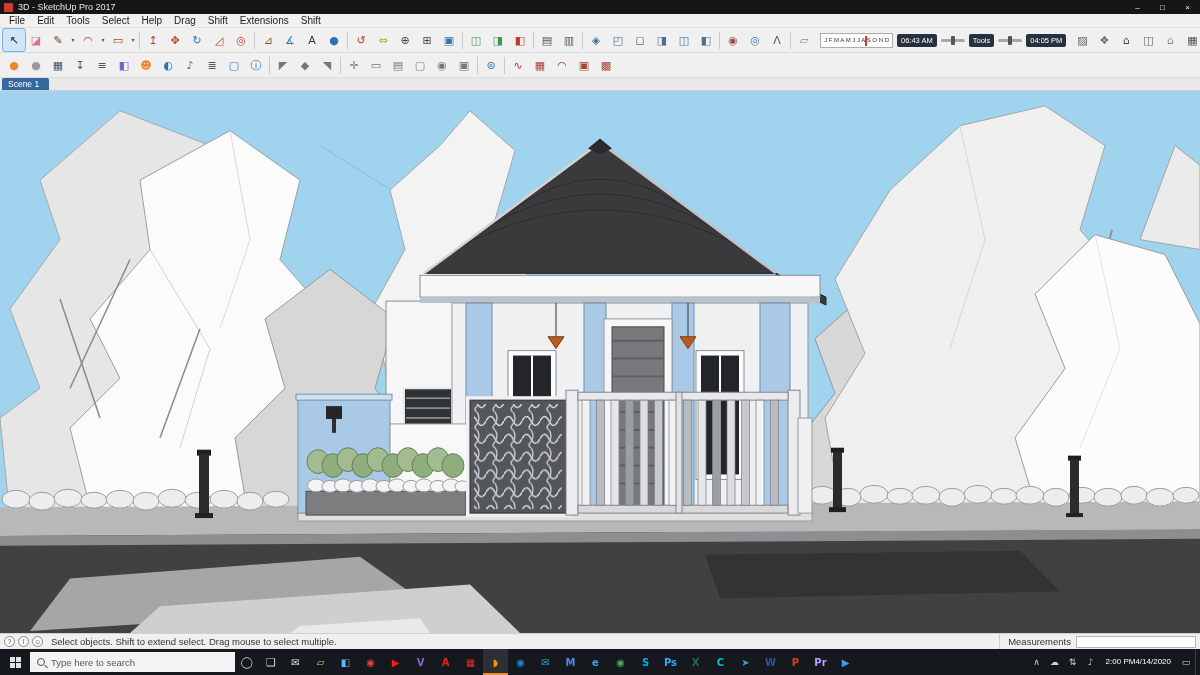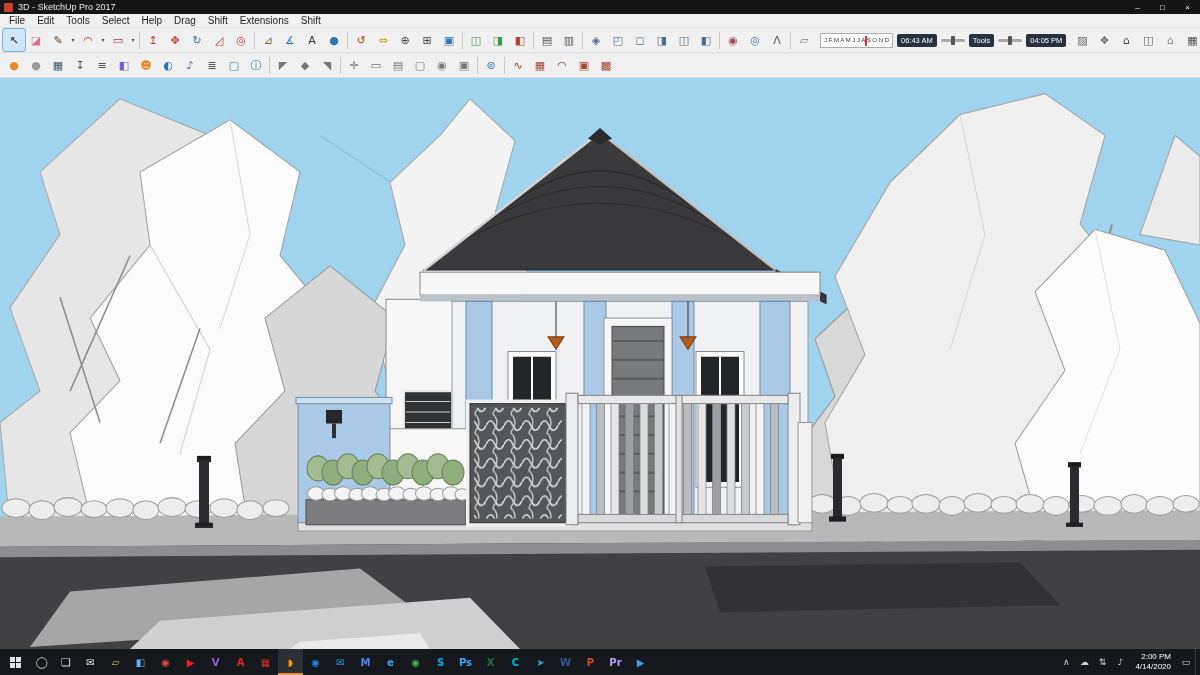--- a/index.html
+++ b/index.html
@@ -56,21 +56,21 @@
   .winlogo b{width:5px;height:5px;background:#dfe3e8}
   .search{width:205px;height:20px;background:#f2f3f5;display:flex;align-items:center;gap:6px;padding:0 7px;color:#5a5a5a;font-size:9.5px}
   .mag{width:8px;height:8px;border:1.3px solid #555;border-radius:50%;position:relative;flex:0 0 auto}
   .mag::after{content:"";position:absolute;width:4px;height:1.3px;background:#555;transform:rotate(45deg);left:6px;top:7px}
   .tb-icon{width:24px;height:100%;background:none;border:none;color:#cfd3d8;font-size:11px;display:flex;align-items:center;justify-content:center;font-family:"DejaVu Sans",sans-serif}
   .apps{display:flex;height:100%}
   .app{width:25px;height:100%;background:none;border:none;display:flex;align-items:center;justify-content:center;font-size:10px;font-weight:bold;font-family:"DejaVu Sans",sans-serif}
   .app.active{background:#2b3036;box-shadow:inset 0 -2px 0 #e8913a}
   .tray{margin-left:auto;display:flex;align-items:center;height:100%}
   .tray .tb-icon{width:18px;font-size:9px}
-  .clock{display:flex;flex-direction:column;align-items:flex-end;justify-content:center;font-size:8px;line-height:1.2;padding:0 6px}
+  .clock{display:flex;flex-direction:row;align-items:flex-end;justify-content:center;font-size:8px;line-height:1.2;padding:0 6px}
   .show-desktop{width:5px;height:100%;border-left:1px solid #3a3f45}
 </style>
 </head>
 <body>
 
 <div class="screen">
 
   <div class="titlebar">
     <span class="app-logo"></span>
     <span class="title">3D - SketchUp Pro 2017</span>
@@ -199,20 +199,23 @@
         <button class="tool" style="color: rgb(46, 116, 181);">⊚</button>
         <button class="tool" data-type="sep"></button>
         <button class="tool" style="color: rgb(168, 68, 50);">∿</button>
         <button class="tool" style="color: rgb(168, 68, 50);">▦</button>
         <button class="tool" style="color: rgb(168, 68, 50);">◠</button>
         <button class="tool" style="color: rgb(168, 68, 50);">▣</button>
         <button class="tool" style="color: rgb(168, 68, 50);">▩</button>
       </div>
   </div>
 
+  <div class="scene-tabs">
+    <span class="scene-tab">Scene 1</span>
+  </div>
 
   <div class="viewport">
     <svg viewBox="0 0 1200 547" preserveAspectRatio="none">
       <rect class="sky" x="0" y="0" width="1200" height="547"></rect>
       <line x1="320" y1="55" x2="562" y2="208" stroke="#8fb9d4" stroke-width="1"></line>
 
       <g>
         <polygon points="390,300 372,220 405,160 390,100 440,55 470,20 515,60 495,130 530,190 505,255 465,300" fill="#f3f3f3" stroke="#a5a5a5"></polygon>
       </g>
 
@@ -425,30 +428,47 @@
 
       <defs>
         <pattern id="leafpat" width="18" height="18" patternUnits="userSpaceOnUse">
           <path d="M0,9 Q4.5,0 9,9 T18,9" stroke="#d8dadc" fill="none" stroke-width="1.6"></path>
           <path d="M9,0 Q13,6 9,12 Q5,16 9,18" stroke="#c4c6c8" fill="none" stroke-width="1.4"></path>
         </pattern>
       </defs>
     </svg>
   </div>
 
+  <div class="statusbar">
+    <div class="tools" style="gap:3px">
+
+    <span class="stat-icon">?</span>
+        <span class="stat-icon">i</span>
+        <span class="stat-icon">☺</span>
+      </div>
+    <span class="hint">Select objects. Shift to extend select. Drag mouse to select multiple.</span>
+    <div class="meas-wrap">
+      <span class="meas-label">Measurements</span>
+      <input class="meas-input" value="" style="">
+    </div>
+  </div>
 
   <div class="taskbar">
     <button class="start">
       <span class="winlogo">
           <b></b>
           <b></b>
           <b></b>
           <b></b>
         </span>
     </button>
+    <div class="search">
+      <span class="mag"></span>
+      <span>Type here to search</span>
+    </div>
     <button class="tb-icon">◯</button>
     <button class="tb-icon">❏</button>
     <div class="apps">
 
     <button class="app" style="color: rgb(227, 230, 234);">✉</button>
         <button class="app" style="color: rgb(246, 198, 90);">▱</button>
         <button class="app" style="color: rgb(100, 181, 246);">◧</button>
         <button class="app" style="color: rgb(234, 67, 53);">◉</button>
         <button class="app" style="color: rgb(255, 26, 26);">▶</button>
         <button class="app" style="color: rgb(142, 97, 214);">V</button>

